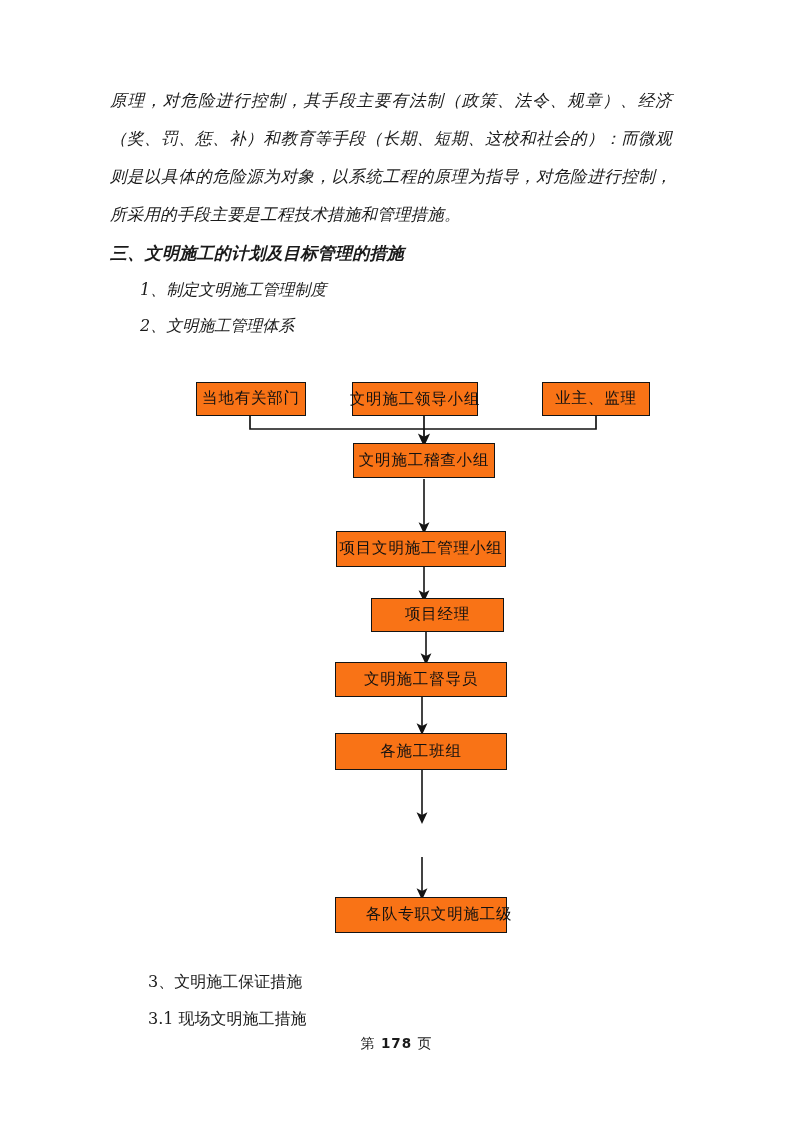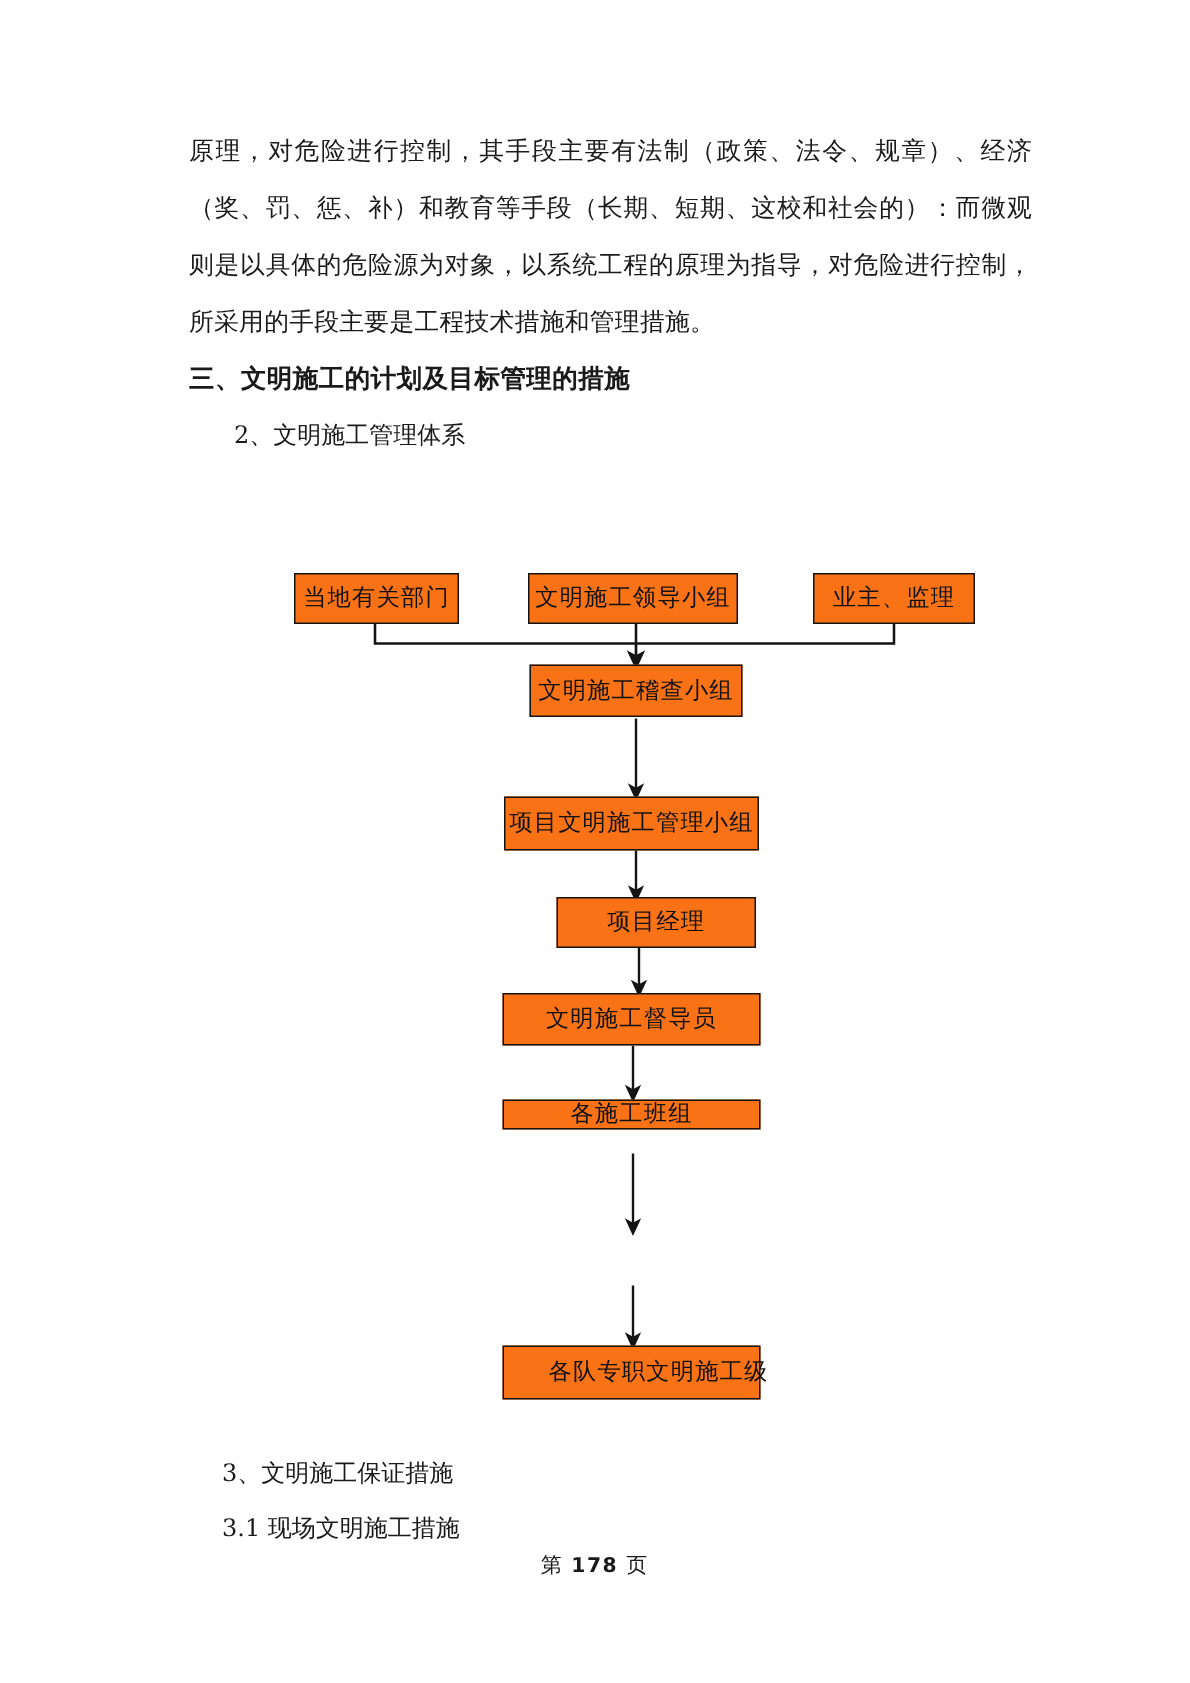--- a/index.html
+++ b/index.html
@@ -10,21 +10,21 @@
     color:#1a1a1a;
     position:relative;
     overflow:hidden;
     -webkit-font-smoothing:antialiased;
   }
   .page{position:absolute;inset:0;}
 
   
   .textcol{
     position:absolute;
-    left:126px; top:82px; width:562px;
+    left:110px; top:82px; width:562px;font-style:italic;
   }
   p.body{
     margin:0;
     font-size:16.5px;
     line-height:38px;
     text-align:justify;
     text-justify:inter-ideograph;
     letter-spacing:0.2px;
   }
   p.body.indent{text-indent:33px;}
@@ -77,20 +77,21 @@
   }
 </style>
 </head>
 <body>
 
 <div class="page">
 
   <div class="textcol">
     <p class="body">原理，对危险进行控制，其手段主要有法制（政策、法令、规章）、经济（奖、罚、惩、补）和教育等手段（长期、短期、这校和社会的）：而微观则是以具体的危险源为对象，以系统工程的原理为指导，对危险进行控制，所采用的手段主要是工程技术措施和管理措施。</p>
     <h2 class="heading">三、文明施工的计划及目标管理的措施</h2>
+    <p class="sub">1、制定文明施工管理制度</p>
     <p class="sub">2、文明施工管理体系</p>
   </div>
 
   <div class="flow">
 
     <svg width="793" height="1122">
       <defs>
         <marker id="arrow" markerWidth="9" markerHeight="9" refX="4.2" refY="4.2" orient="auto" markerUnits="strokeWidth">
           <path d="M0.6,0.8 L8,4.2 L0.6,7.6 L2.4,4.2 Z" fill="#141414"></path>
         </marker>
@@ -107,28 +108,28 @@
         <line x1="424" y1="479" x2="424" y2="528"></line>
         <line x1="424" y1="567" x2="424" y2="596"></line>
         <line x1="426" y1="632" x2="426" y2="659"></line>
         <line x1="422" y1="697" x2="422" y2="729"></line>
         <line x1="422" y1="769" x2="422" y2="818"></line>
         <line x1="422" y1="857" x2="422" y2="894"></line>
       </g>
     </svg>
 
     <div class="fbox" style="left:196px;top:382px;width:110px;height:34px;">当地有关部门</div>
-    <div class="fbox" style="left:352px;top:382px;width:140px;height:34px;font-family:Liberation Serif, serif;">文明施工领导小组</div>
+    <div class="fbox" style="left:352px;top:382px;width:126px;height:34px;font-family:Liberation Serif, serif;">文明施工领导小组</div>
     <div class="fbox" style="left:542px;top:382px;width:108px;height:34px;">业主、监理</div>
 
     <div class="fbox" style="left:353px;top:443px;width:142px;height:35px;">文明施工稽查小组</div>
     <div class="fbox" style="left:336px;top:531px;width:170px;height:36px;">项目文明施工管理小组</div>
     <div class="fbox" style="left:371px;top:598px;width:133px;height:34px;">项目经理</div>
     <div class="fbox" style="left:335px;top:662px;width:172px;height:35px;">文明施工督导员</div>
-    <div class="fbox" style="left:335px;top:733px;width:172px;height:20px;">各施工班组</div>
+    <div class="fbox" style="left:335px;top:733px;width:172px;height:37px;">各施工班组</div>
     <div class="fbox" style="left:335px;top:897px;width:172px;height:36px;padding-left:36px;">各队专职文明施工级</div>
   </div>
 
   <div class="textcol2">
     <p class="sub">3、文明施工保证措施</p>
     <p class="sub">3.1 现场文明施工措施</p>
   </div>
 
   <div class="footer">
     <span>第</span>

